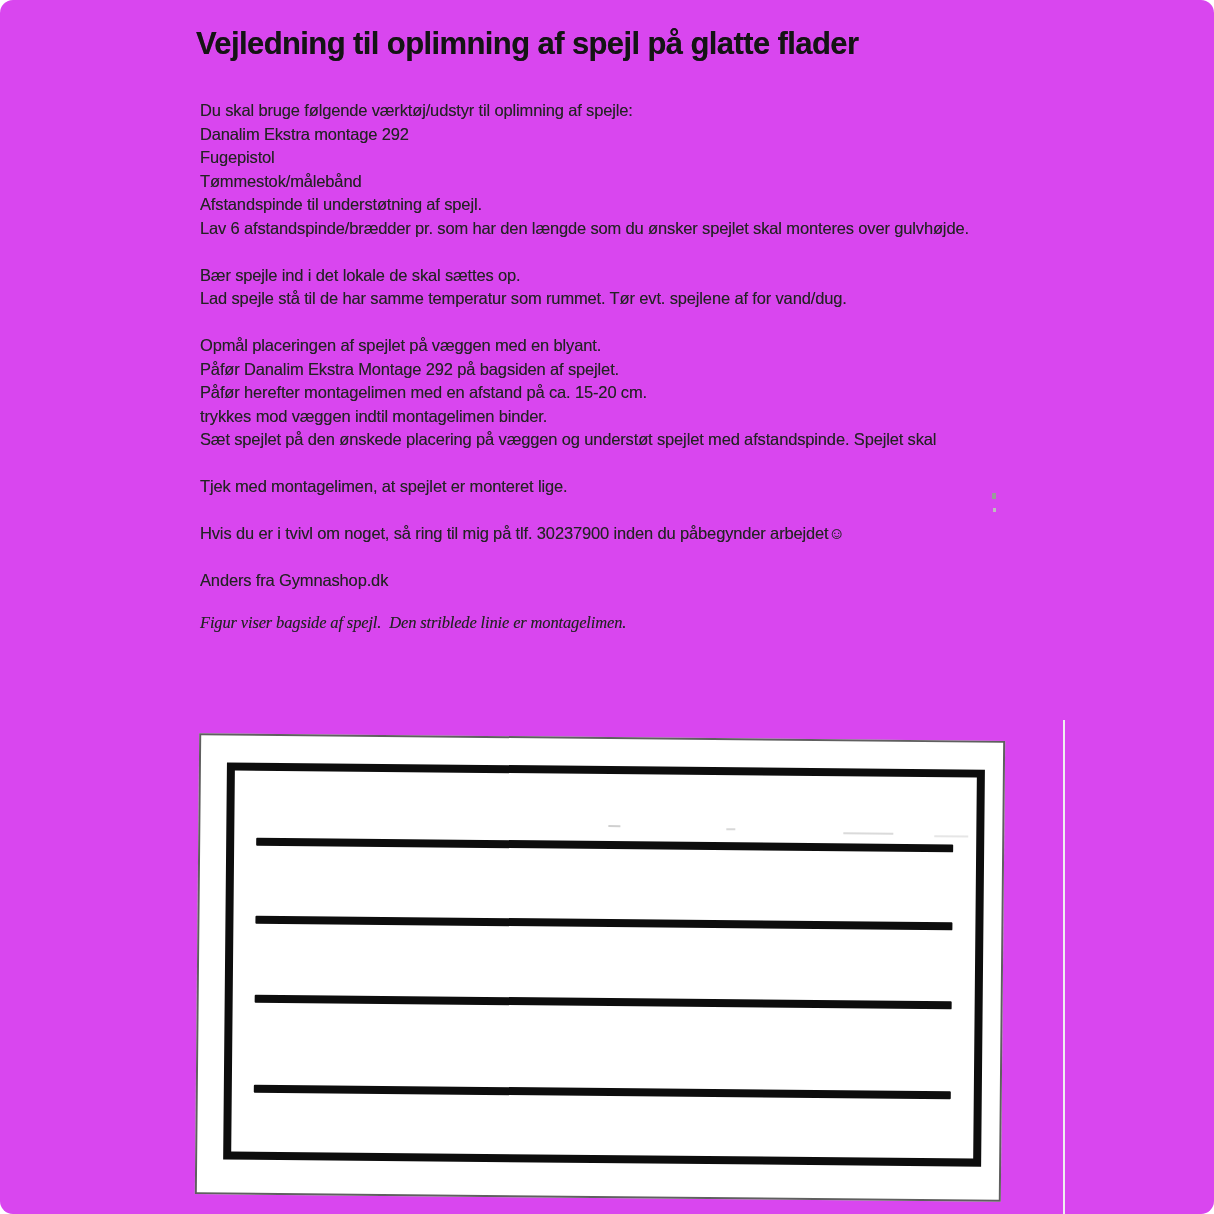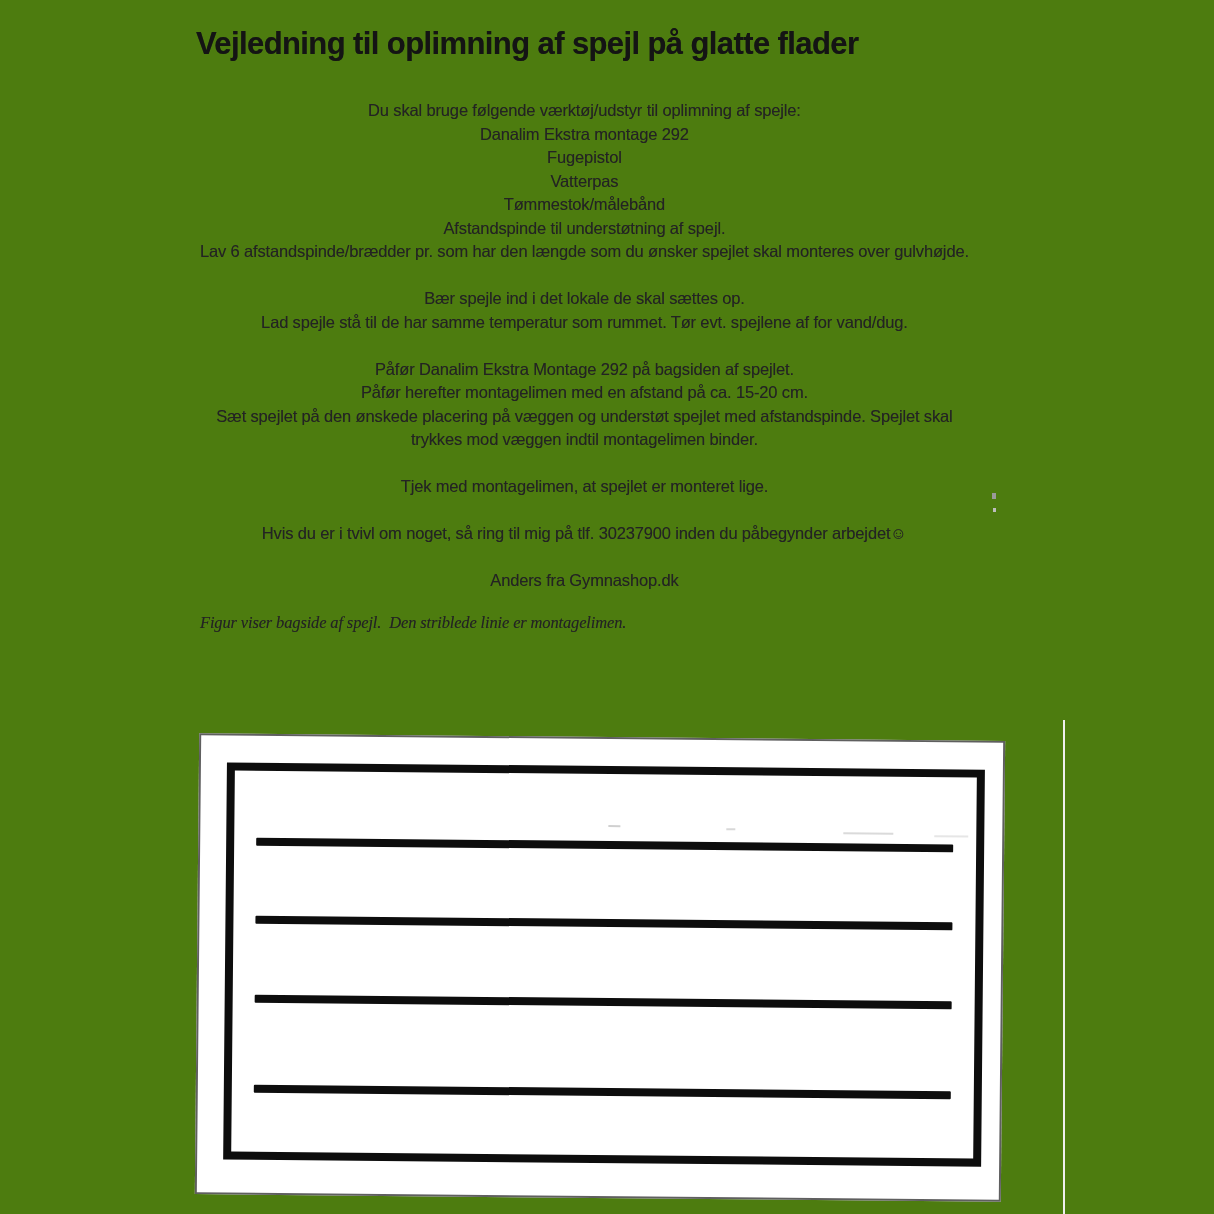--- a/index.html
+++ b/index.html
@@ -11,21 +11,22 @@
     width: 1214px;
     height: 1214px;
     position: relative;
     overflow: hidden;
     font-family: "Liberation Sans", sans-serif;
     color: #1f1f1f;
   }
   .page {
     position: absolute;
     inset: 0;
-    background: #4d7c0f;
+    background: #d946ef;
+    border-radius: 13px;
   }
   .title {
     position: absolute;
     left: 196px;
     top: 26px;
     margin: 0;
     font-size: 31px;
     font-weight: 700;
     letter-spacing: -0.6px;
     white-space: nowrap;
@@ -36,21 +37,21 @@
     position: absolute;
     left: 200px;
     top: 99px;
     font-size: 16.5px;
     line-height: 23.5px;
     letter-spacing: -0.15px;
     color: #232323;
     text-shadow: 0 0 0.5px rgba(40,40,40,0.45);
   }
   .body-text p { margin: 0 0 23.5px 0; }
-  .body-text .line { white-space: nowrap; text-align: center; }
+  .body-text .line { white-space: nowrap; }
   .caption {
     font-style: italic;
     white-space: pre;
     margin-top: -5px !important;
     font-family: Liberation Serif, serif;
   }
   
   .figure-wrap {
     position: absolute;
     left: 197px;
@@ -112,36 +113,36 @@
 <div class="page">
 
   <h1 class="title">Vejledning til oplimning af spejl på glatte flader</h1>
 
   <div class="body-text">
 
     <p>
       <span class="line" style="display:block">Du skal bruge følgende værktøj/udstyr til oplimning af spejle:</span>
       <span class="line" style="display:block">Danalim Ekstra montage 292</span>
       <span class="line" style="display:block">Fugepistol</span>
-      <span class="line" style="display:block">Vatterpas</span>
       <span class="line" style="display:block">Tømmestok/målebånd</span>
       <span class="line" style="display:block">Afstandspinde til understøtning af spejl.</span>
       <span class="line" style="display:block">Lav 6 afstandspinde/brædder pr. som har den længde som du ønsker spejlet skal monteres over gulvhøjde.</span>
     </p>
 
     <p>
       <span class="line" style="display:block">Bær spejle ind i det lokale de skal sættes op.</span>
       <span class="line" style="display:block">Lad spejle stå til de har samme temperatur som rummet. Tør evt. spejlene af for vand/dug.</span>
     </p>
 
     <p>
+      <span class="line" style="display:block">Opmål placeringen af spejlet på væggen med en blyant.</span>
       <span class="line" style="display:block">Påfør Danalim Ekstra Montage 292 på bagsiden af spejlet.</span>
       <span class="line" style="display:block">Påfør herefter montagelimen med en afstand på ca. 15-20 cm.</span>
+      <span class="line" style="display:block">trykkes mod væggen indtil montagelimen binder.</span>
       <span class="line" style="display:block">Sæt spejlet på den ønskede placering på væggen og understøt spejlet med afstandspinde. Spejlet skal</span>
-      <span class="line" style="display:block">trykkes mod væggen indtil montagelimen binder.</span>
     </p>
 
     <p>
       <span class="line" style="display:block">Tjek med montagelimen, at spejlet er monteret lige.</span>
     </p>
 
 
     <p>
       <span class="line" style="display:block">Hvis du er i tvivl om noget, så ring til mig på tlf. 30237900 inden du påbegynder arbejdet☺</span>
     </p>

